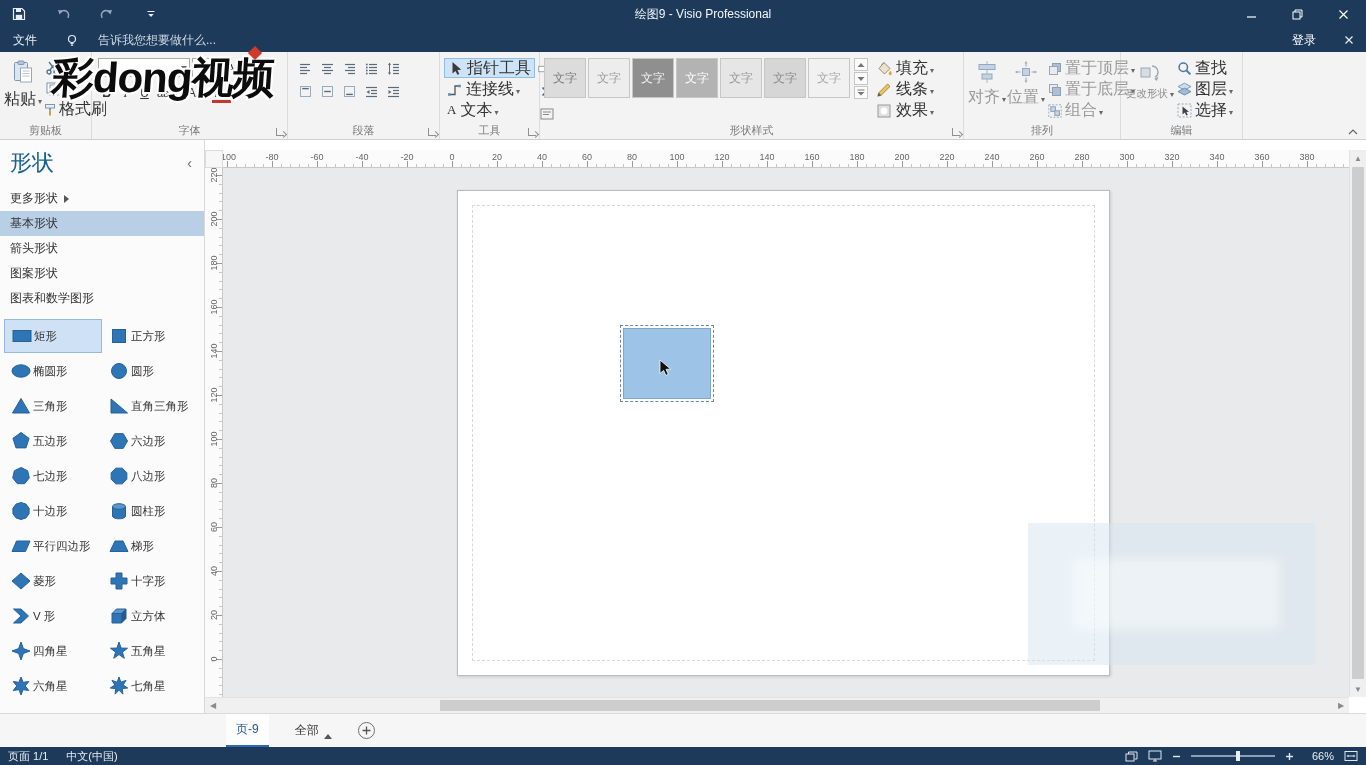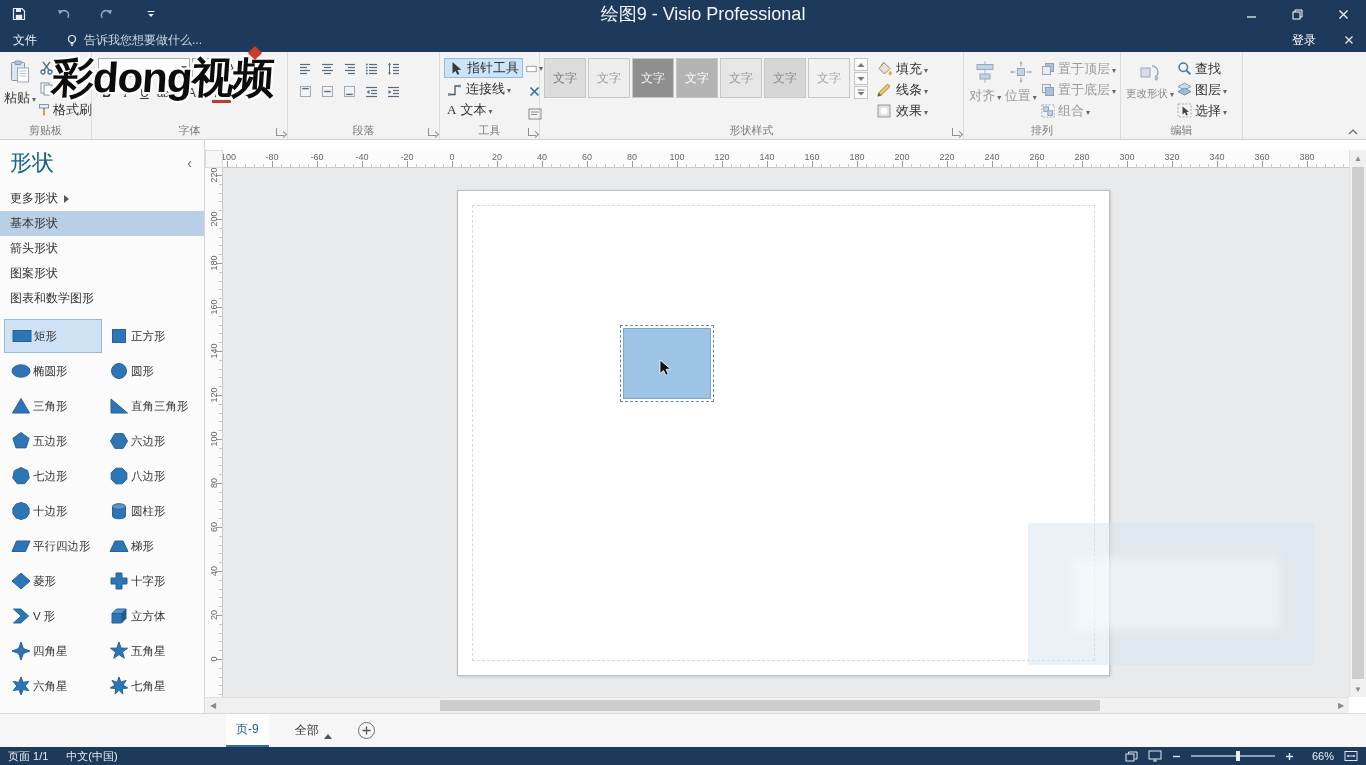--- a/index.html
+++ b/index.html
@@ -4,40 +4,40 @@
 <style>
 *{margin:0;padding:0;box-sizing:border-box;font-family:"Liberation Sans","DejaVu Sans",sans-serif;}
 html,body{width:1366px;height:765px;overflow:hidden;background:#fff;cursor:default;}
 .app{position:absolute;inset:0;width:1366px;height:765px;}
 [data-interactable="true"]{cursor:pointer;}
 
 
 .titlebar{position:absolute;left:0;top:0;right:0;height:28px;background:#1d3a5a;display:flex;align-items:center;color:#fff;}
 .qat{display:flex;align-items:center;gap:26px;padding-left:10px;width:180px;}
 .ticon{display:inline-flex;width:18px;height:18px;align-items:center;justify-content:center;}
-.title{flex:1;text-align:center;font-size:18px;color:#f2f6fa;}
+.title{flex:1;text-align:center;font-size:12px;color:#f2f6fa;}
 .wctrls{display:flex;height:100%;width:140px;justify-content:flex-end;}
 .wbtn{width:46px;height:100%;display:flex;align-items:center;justify-content:center;}
 
 
 .tabrow{position:absolute;left:0;top:28px;right:0;height:24px;background:#1d3a5a;display:flex;align-items:stretch;color:#e8eef5;font-size:12px;}
 .tab{padding:0 13px;display:flex;align-items:center;}
 .tab.active{background:#f3f3f3;color:#1d5a96;}
-.tellme{display:flex;align-items:center;gap:6px;padding:0 12px;color:#cdd8e3;margin-left:4px;}
+.tellme{display:flex;align-items:center;gap:20px;padding:0 12px;color:#cdd8e3;margin-left:4px;}
 .signin{margin-left:auto;padding:0 16px;display:flex;align-items:center;color:#fff;}
 .tab-close{width:34px;display:flex;align-items:center;justify-content:center;}
 
 
 .ribbon{position:absolute;left:0;top:52px;right:0;height:88px;background:#f3f3f3;border-bottom:1px solid #cfcfcf;display:flex;}
 .grp{position:relative;height:100%;border-right:1px solid #dcdcdc;padding:3px 4px 16px 4px;}
 .grp-label{position:absolute;bottom:1px;left:0;right:0;text-align:center;font-size:11px;color:#7a7a7a;}
 .launcher{position:absolute;right:3px;bottom:3px;width:8px;height:8px;border-left:1px solid #909090;border-bottom:1px solid #909090;}
 .launcher::after{content:"";position:absolute;right:-2px;bottom:-2px;width:4px;height:4px;border-right:1px solid #909090;border-bottom:1px solid #909090;transform:rotate(-45deg);}
 .btn-big{display:flex;flex-direction:column;align-items:center;gap:3px;padding-top:5px;font-size:11px;color:#333;height:100%;}
-.lbl{font-size:13px;color:#333;white-space:nowrap;}
+.lbl{font-size:16px;color:#333;white-space:nowrap;}
 .dd::after{content:"▾";font-size:8px;color:#666;margin-left:2px;}
 .sbtn{width:19px;height:19px;display:flex;align-items:center;justify-content:center;border:1px solid transparent;}
 .grp-clip{width:92px;display:flex;}
 .grp-clip .btn-big{width:44px;}
 .clip-col{display:flex;flex-direction:column;gap:2px;margin-left:1px;padding-top:3px;}
 .fp-row{display:flex;align-items:center;gap:2px;height:19px;}
 .grp-font{width:196px;}
 .font-r1{display:flex;gap:2px;align-items:center;margin:3px 0 6px 2px;}
 .combo{height:19px;border:1px solid #ababab;background:#fff;display:flex;align-items:center;justify-content:flex-end;padding:0 2px;}
 .combo-name{width:92px;}.combo-size{width:32px;}

